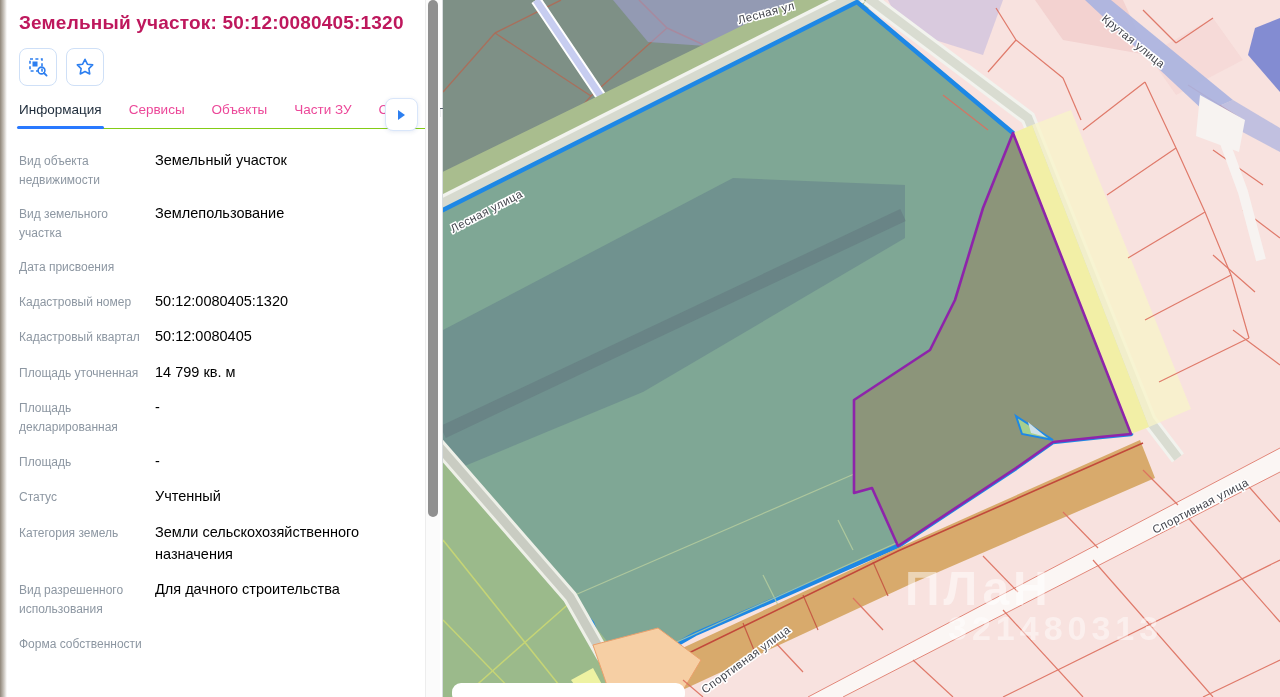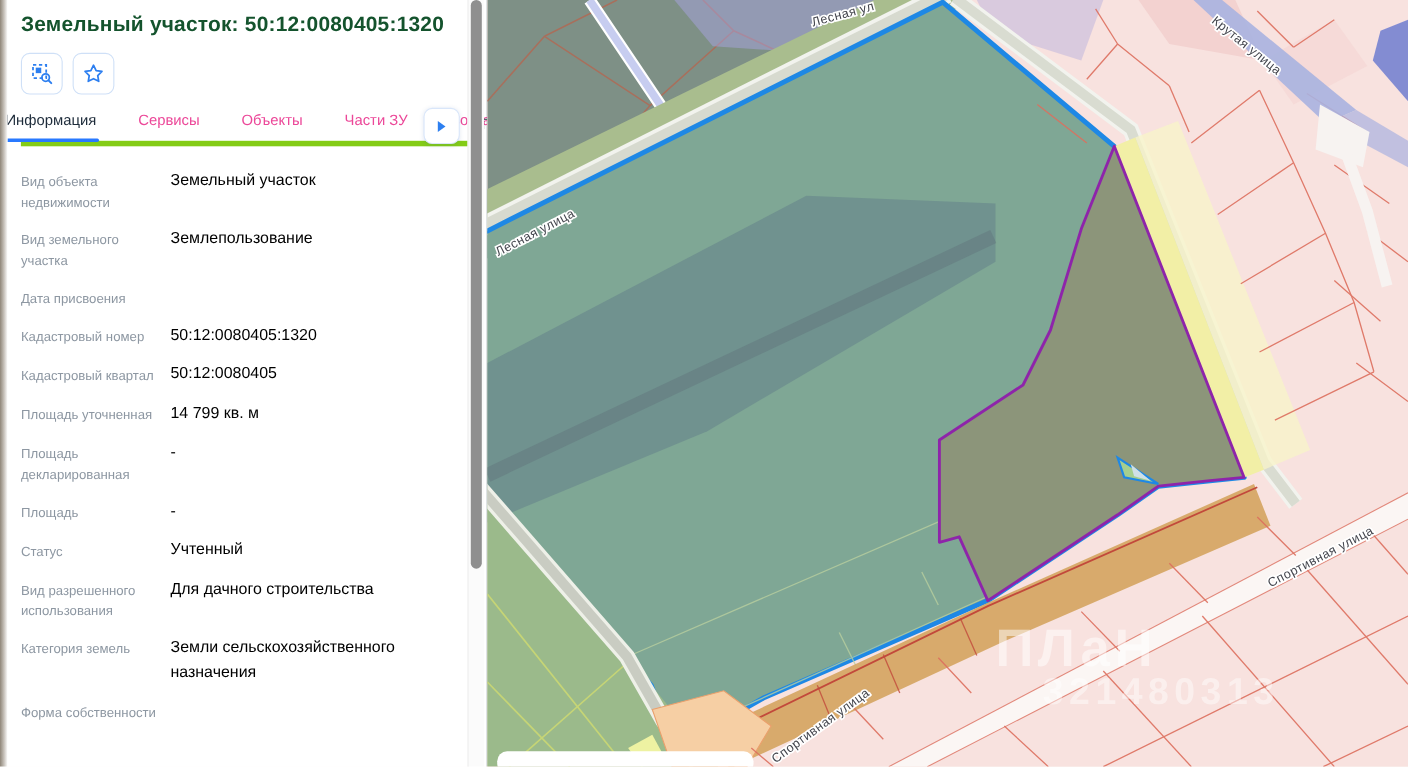--- a/index.html
+++ b/index.html
@@ -5,28 +5,28 @@
   html,body{margin:0;padding:0;width:1280px;height:697px;overflow:hidden;
     font-family:"Liberation Sans",sans-serif;background:#fff;}
   .app{position:relative;width:1280px;height:697px;display:flex;}
 
   
   .panel{position:relative;width:443px;height:697px;background:#fff;box-sizing:border-box;
     border-right:1px solid #d8dcdf;flex:0 0 443px;}
   .win-edge{position:absolute;left:0;top:0;width:7px;height:697px;
     background:linear-gradient(to right,#8f8679,#cac5be 55%,#ffffff);z-index:5;}
   .panel-inner{position:absolute;left:7px;top:0;right:16px;bottom:0;padding:10px 0 0 12px;}
-  .page-title{font-size:19px;font-weight:700;color:#14532d;letter-spacing:.2px;margin:2px 0 14px 0;}
+  .page-title{font-size:19px;font-weight:700;color:#be185d;letter-spacing:.2px;margin:2px 0 14px 0;}
   .toolbar{display:flex;gap:9px;margin-bottom:16px;}
   .tool-btn{width:38px;height:38px;border:1px solid #cfe0f7;border-radius:8px;background:#fff;
     display:flex;align-items:center;justify-content:center;cursor:pointer;}
   .tool-btn svg{display:block;}
   
-  .tabs{position:relative;display:flex;gap:38px;border-bottom:5px solid #84cc16;
-    padding-bottom:11px;margin-right:-6px;justify-content:center;}
+  .tabs{position:relative;display:flex;gap:27px;border-bottom:1px solid #84cc16;
+    padding-bottom:11px;margin-right:-6px;}
   .tab{font-size:13.5px;color:#ec4899;white-space:nowrap;cursor:pointer;position:relative;}
   .tab.active{color:#1d2b3a;font-weight:500;}
   .tab.active:after{content:"";position:absolute;left:-2px;right:-2px;bottom:-12px;height:3px;
     background:#2979ff;border-radius:2px;}
   .tabs-scroll-btn{position:absolute;right:14px;top:-4px;width:31px;height:31px;background:#fff;
     border:1px solid #d9e6fa;border-radius:8px;box-shadow:0 1px 4px rgba(40,80,160,.12);
     display:flex;align-items:center;justify-content:center;cursor:pointer;z-index:3;}
   .tri-right{width:0;height:0;border-left:7px solid #2d7ff0;border-top:5px solid transparent;
     border-bottom:5px solid transparent;}
   .tab-overflow{position:absolute;right:-13px;top:3px;font-size:13.5px;color:#5a6470;}
@@ -121,26 +121,26 @@
         </div>
         <div class="row">
           <div class="lbl">Площадь</div>
           <div class="val">-</div>
         </div>
         <div class="row">
           <div class="lbl">Статус</div>
           <div class="val">Учтенный</div>
         </div>
         <div class="row">
+          <div class="lbl">Категория земель</div>
+          <div class="val">Земли сельскохозяйственного назначения</div>
+        </div>
+        <div class="row">
           <div class="lbl">Вид разрешенного использования</div>
           <div class="val">Для дачного строительства</div>
-        </div>
-        <div class="row">
-          <div class="lbl">Категория земель</div>
-          <div class="val">Земли сельскохозяйственного назначения</div>
         </div>
         <div class="row">
           <div class="lbl">Форма собственности</div>
         </div>
       </div>
     </div>
 
     <div class="scroll-track">
       <div class="scroll-thumb"></div>
     </div>

